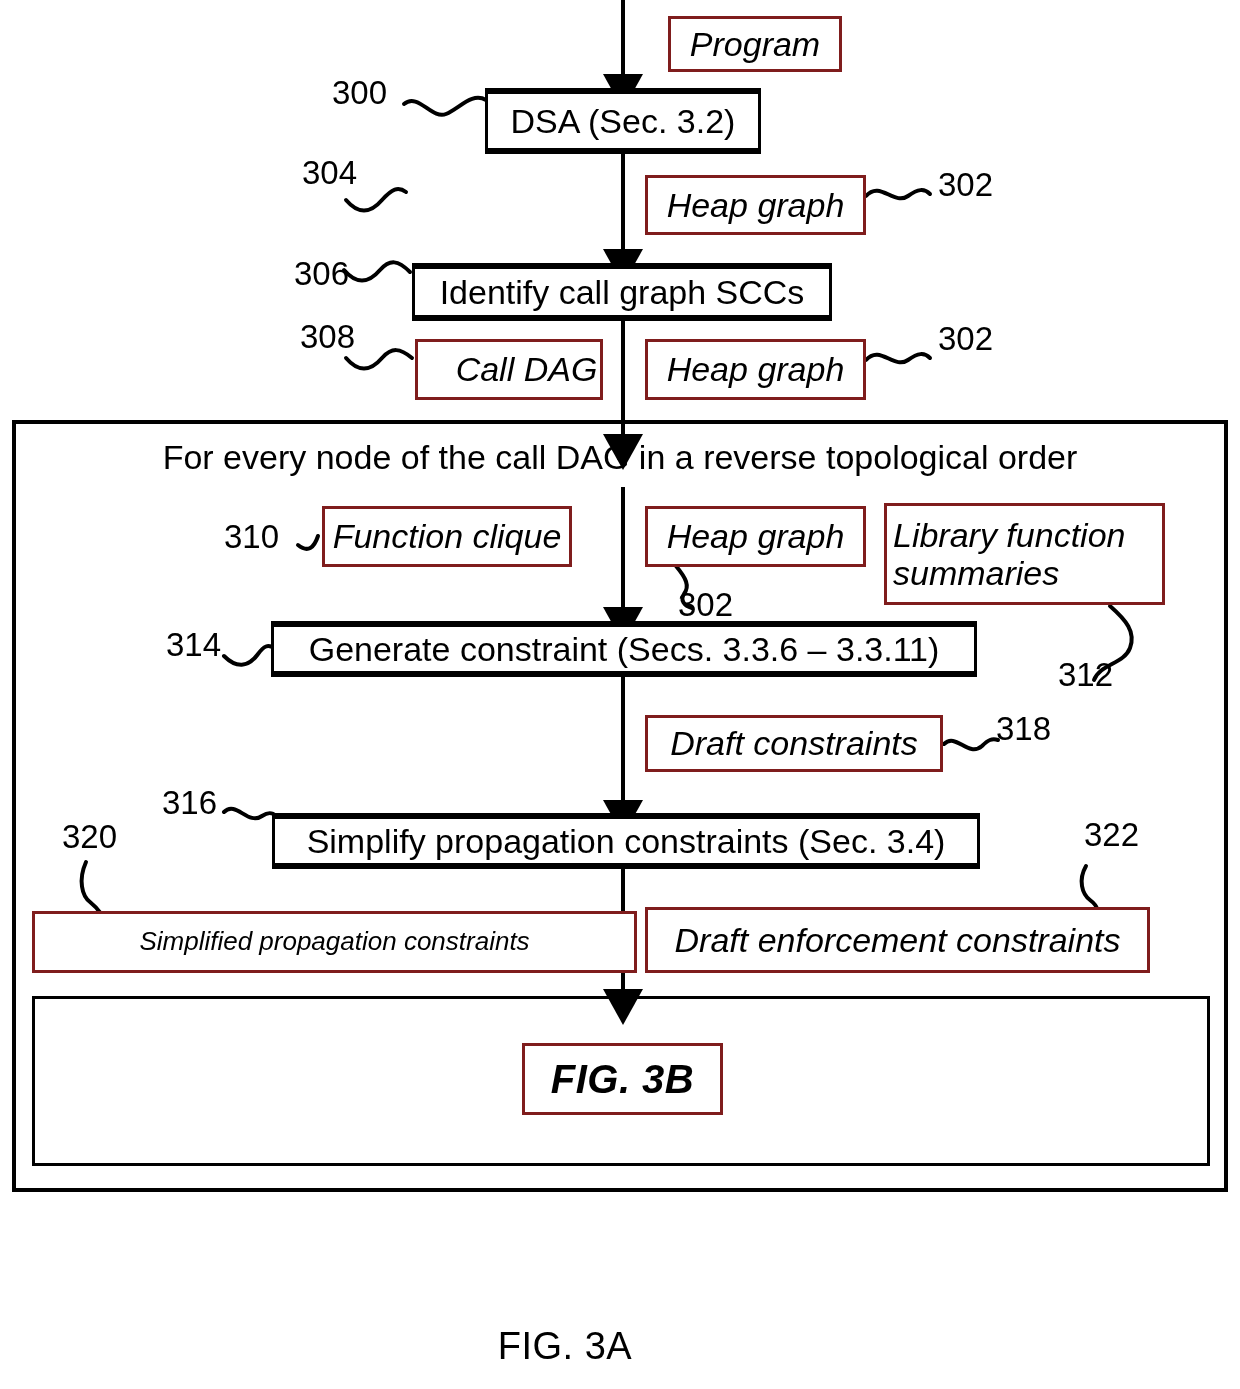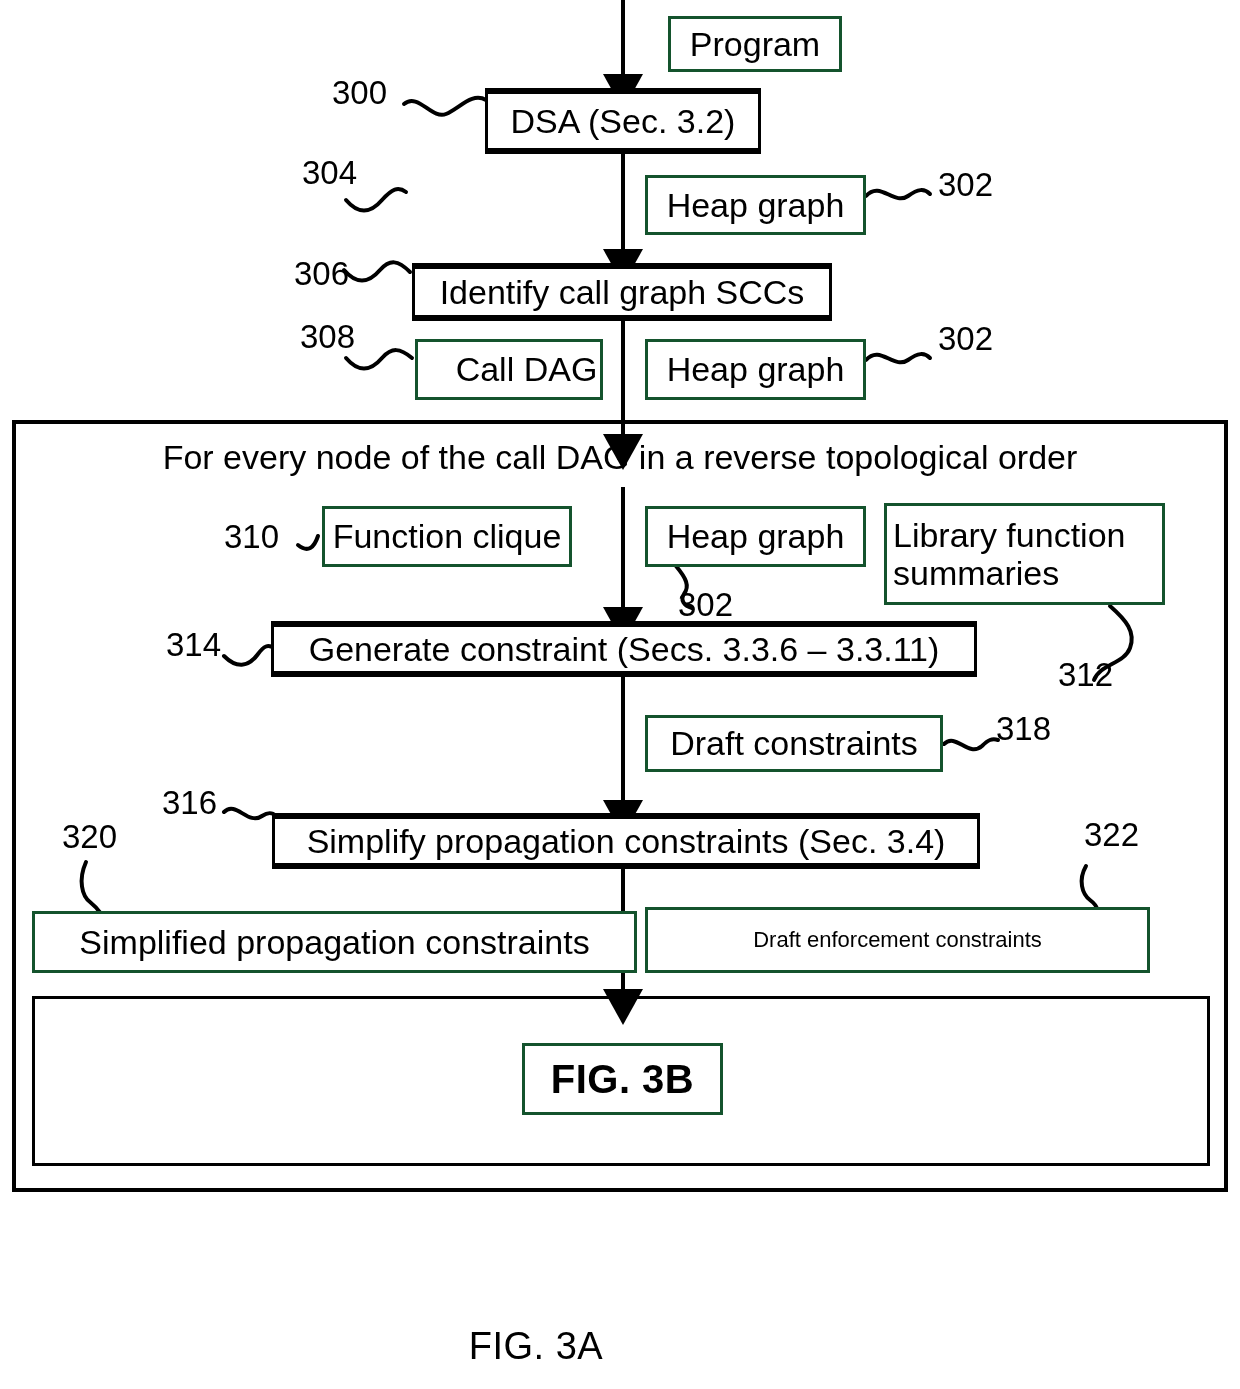--- a/index.html
+++ b/index.html
@@ -33,21 +33,22 @@
     box-sizing: border-box;
     background: #ffffff;
     display: flex;
     align-items: center;
     justify-content: center;
     text-align: center;
     line-height: 1.12;
     white-space: pre-line;
   }
   .thin {
-    border: 3px solid #14532d;
+    border: 3px solid #7f1d1d;
+    font-style: italic;
   }
   .thick {
     border: 3px solid #000;
     border-top-width: 6px;
     border-bottom-width: 6px;
   }
   .container-box {
     position: absolute;
     box-sizing: border-box;
     border: 4px solid #000;
@@ -145,23 +146,23 @@
 
   <div class="node thin" style="left:884px; top:503px; width:281px; height:102px; font-size:34px; padding:0 6px; justify-content:flex-start; text-align:left;">Library function
 summaries</div>
 
   <div class="node thick" style="left:271px; top:621px; width:706px; height:56px; font-size:34px;">Generate constraint (Secs. 3.3.6 – 3.3.11)</div>
 
   <div class="node thin" style="left:645px; top:715px; width:298px; height:57px; font-size:34px;">Draft constraints</div>
 
   <div class="node thick" style="left:272px; top:813px; width:708px; height:56px; font-size:34px;">Simplify propagation constraints (Sec. 3.4)</div>
 
-  <div class="node thin" style="left:32px; top:911px; width:605px; height:62px; font-size:34px;">Simplified propagation constraints</div>
+  <div class="node thin" style="left:32px; top:911px; width:605px; height:62px; font-size:26px;">Simplified propagation constraints</div>
 
-  <div class="node thin" style="left:645px; top:907px; width:505px; height:66px; font-size:22px;">Draft enforcement constraints</div>
+  <div class="node thin" style="left:645px; top:907px; width:505px; height:66px; font-size:34px;">Draft enforcement constraints</div>
 
   <div class="container-box" style="left:32px; top:996px; width:1178px; height:170px; border-width:3px;"></div>
 
   <div class="node thin fig3b-label" style="left:522px; top:1043px; width:201px; height:72px;">FIG. 3B</div>
 
   <div class="refnum" style="left:332px; top:76px;">300</div>
 
   <div class="refnum" style="left:302px; top:156px;">304</div>
 
   <div class="refnum" style="left:938px; top:168px;">302</div>
@@ -181,15 +182,15 @@
   <div class="refnum" style="left:166px; top:628px;">314</div>
 
   <div class="refnum" style="left:996px; top:712px;">318</div>
 
   <div class="refnum" style="left:162px; top:786px;">316</div>
 
   <div class="refnum" style="left:62px; top:820px;">320</div>
 
   <div class="refnum" style="left:1084px; top:818px;">322</div>
 
-  <div class="fig-caption" style="left:0px; top:1325px; width:1072px; text-align:center;">FIG. 3A</div>
+  <div class="fig-caption" style="left:0px; top:1325px; width:1072px; text-align:center;padding-left:29px;">FIG. 3A</div>
 
 </div>
 
 </body></html>

